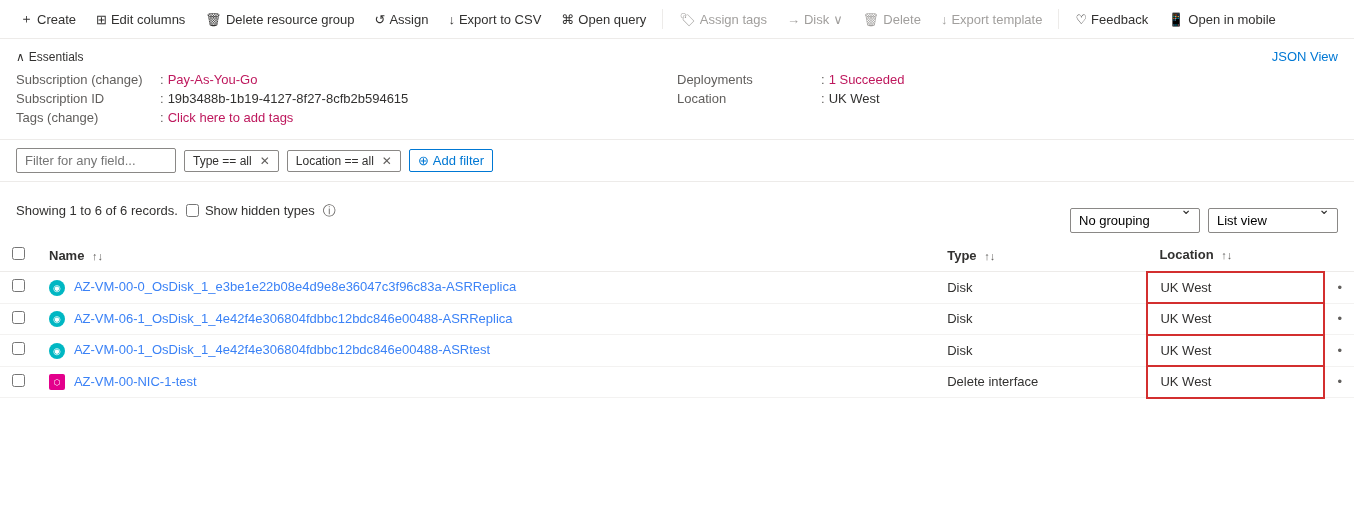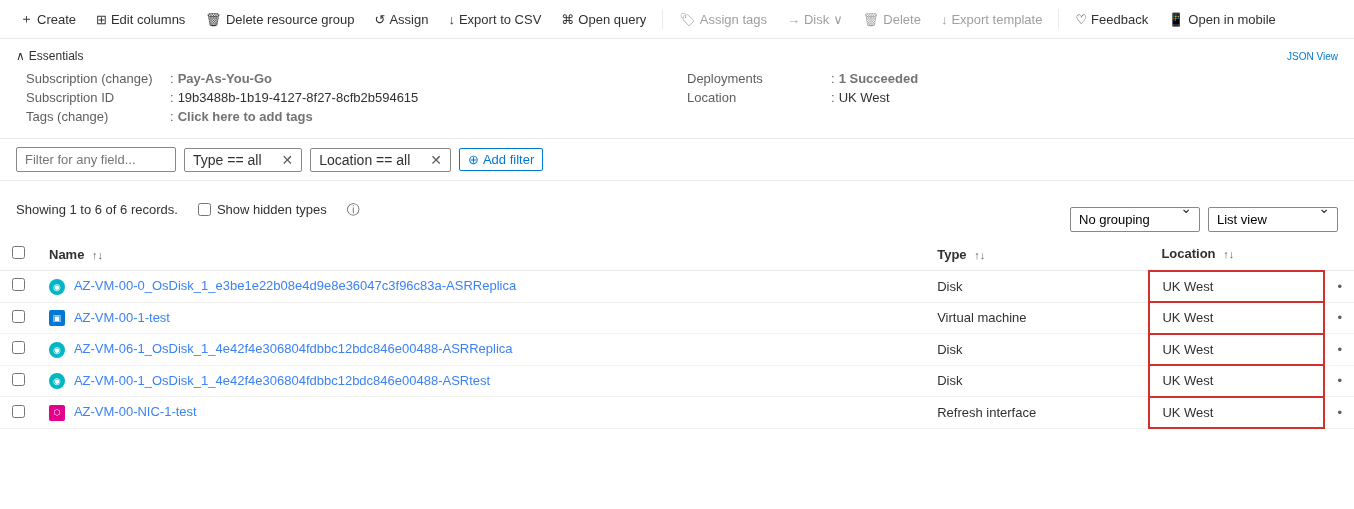--- a/index.html
+++ b/index.html
@@ -20,54 +20,54 @@
 
     
     .essentials {
       padding: 10px 16px; border-bottom: 1px solid #edebe9;
       display: flex; justify-content: space-between; flex-direction: column;
     }
     .essentials-header {
       display: flex; justify-content: space-between; align-items: center; margin-bottom: 8px;
     }
     .essentials-toggle { color: #323130; font-size: 12px; display: flex; align-items: center; gap: 4px; cursor: pointer; }
-    .json-view-link { color: #0078d4; font-size: 10px; text-decoration: none; cursor: pointer; }
+    .json-view-link { color: #0078d4; font-size: 13px; text-decoration: none; cursor: pointer; }
     .essentials-body { display: flex; gap: 0; }
     .essentials-col { flex: 1; }
-    .essentials-row { display: flex; align-items: center; margin-bottom: 4px; font-size: 13px; margin-left: 10px; }
+    .essentials-row { display: flex; align-items: center; margin-bottom: 4px; font-size: 13px; }
     .essentials-label { color: #605e5c; min-width: 140px; }
     .essentials-sep { color: #605e5c; margin: 0 4px; }
     .essentials-value { color: #323130; }
-    .essentials-link { color: #737373; text-decoration: none; cursor: pointer; font-weight: bold; }
+    .essentials-link { color: #be185d; text-decoration: none; cursor: pointer; }
 
     
     .filter-bar {
       padding: 8px 16px; display: flex; align-items: center; gap: 8px; flex-wrap: wrap;
       border-bottom: 1px solid #edebe9;
     }
     .filter-input {
       border: 1px solid #8a8886; padding: 4px 8px; font-size: 13px; border-radius: 2px;
       width: 160px; color: #605e5c;
     }
     .filter-tag {
-      display: flex; align-items: center; gap: 16px; padding: 3px 8px;
-      border: 1px solid #8a8886; border-radius: 2px; background: #fff; font-size: 14px;
+      display: flex; align-items: center; gap: 4px; padding: 3px 8px;
+      border: 1px solid #8a8886; border-radius: 2px; background: #fff; font-size: 12px;
     }
     .filter-tag-x { cursor: pointer; color: #605e5c; margin-left: 4px; }
     .add-filter-btn {
       display: flex; align-items: center; gap: 4px; padding: 3px 8px;
       border: 1px solid #0078d4; border-radius: 2px; background: #fff;
       color: #0078d4; font-size: 13px; cursor: pointer;
     }
 
     
     .records-bar {
       padding: 6px 16px; display: flex; align-items: center; justify-content: space-between;
     }
-    .records-info { display: flex; align-items: center; gap: 20px; font-size: 13px; color: #323130; }
+    .records-info { display: flex; align-items: center; gap: 8px; font-size: 13px; color: #323130; }
     .records-info label { display: flex; align-items: center; gap: 6px; cursor: pointer; }
     .records-controls { display: flex; align-items: center; gap: 8px; }
     .grouping-select, .view-select {
       border: 1px solid #8a8886; padding: 4px 28px 4px 8px; font-size: 13px;
       border-radius: 2px; background: #fff; cursor: pointer; appearance: none;
       min-width: 130px; position: relative; margin-top: 20px;
     }
     .select-wrapper { position: relative; display: inline-block; }
     .select-wrapper::after {
       content: '⌄'; position: absolute; right: 8px; top: 50%; transform: translateY(-60%);
@@ -270,32 +270,20 @@
     </td>
     <td class="type-cell">Disk</td>
     <td class="location-cell highlighted">UK West</td>
     <td class="actions-cell">•</td>
   </tr>
         <tr>
     <td class="cb-cell checkbox-cell">
       <input type="checkbox" style="">
     </td>
     <td>
-      <span style="display:inline-flex;align-items:center;justify-content:center;width:16px;height:16px;border-radius:2px;background:#0078d4;color:white;font-size:9px;vertical-align:middle;margin-right:6px;">▣</span>
-      <a class="name-cell">AZ-VM-00-1-test</a>
-    </td>
-    <td class="type-cell">Virtual machine</td>
-    <td class="location-cell highlighted">UK West</td>
-    <td class="actions-cell">•</td>
-  </tr>
-        <tr>
-    <td class="cb-cell checkbox-cell">
-      <input type="checkbox" style="">
-    </td>
-    <td>
       <span style="display:inline-flex;align-items:center;justify-content:center;width:16px;height:16px;border-radius:50%;background:#00b7c3;color:white;font-size:9px;vertical-align:middle;margin-right:6px;">◉</span>
       <a class="name-cell">AZ-VM-06-1_OsDisk_1_4e42f4e306804fdbbc12bdc846e00488-ASRReplica</a>
     </td>
     <td class="type-cell">Disk</td>
     <td class="location-cell highlighted">UK West</td>
     <td class="actions-cell">•</td>
   </tr>
         <tr>
     <td class="cb-cell checkbox-cell">
       <input type="checkbox" style="">
@@ -309,19 +297,19 @@
     <td class="actions-cell">•</td>
   </tr>
         <tr>
     <td class="cb-cell checkbox-cell">
       <input type="checkbox" style="">
     </td>
     <td>
       <span style="display:inline-flex;align-items:center;justify-content:center;width:16px;height:16px;border-radius:2px;background:#e3008c;color:white;font-size:8px;vertical-align:middle;margin-right:6px;">⬡</span>
       <a class="name-cell">AZ-VM-00-NIC-1-test</a>
     </td>
-    <td class="type-cell">Refresh interface</td>
+    <td class="type-cell">Delete interface</td>
     <td class="location-cell highlighted">UK West</td>
     <td class="actions-cell">•</td>
   </tr>
       </tbody>
   </table>
 </div>
 
 </body></html>

